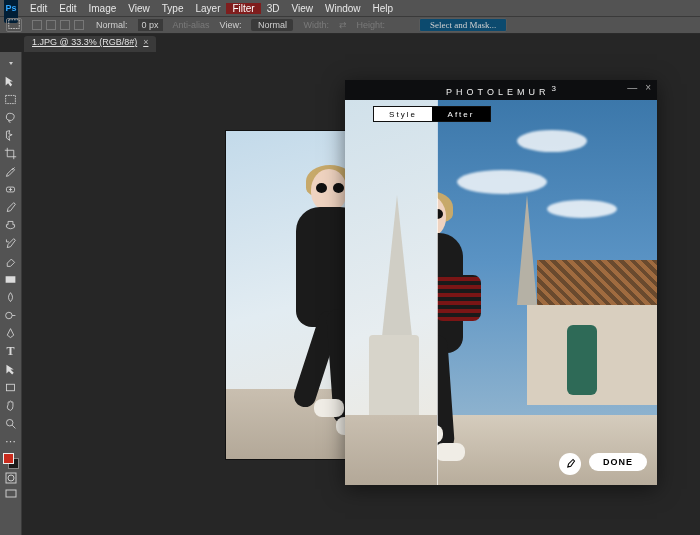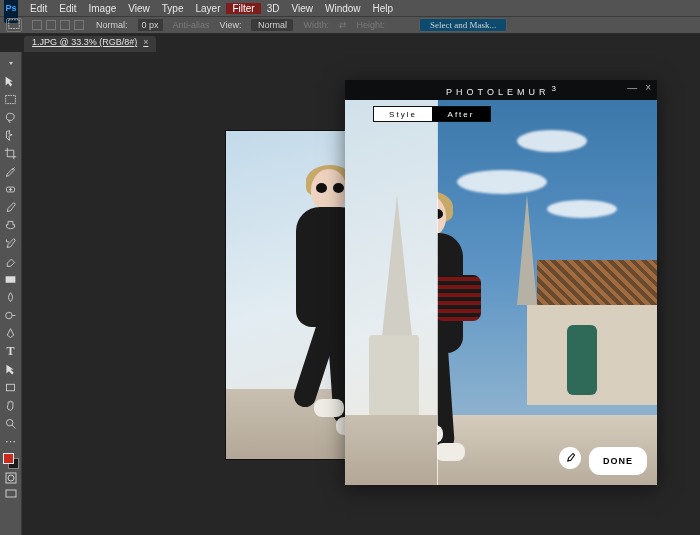--- a/index.html
+++ b/index.html
@@ -285,21 +285,21 @@
   z-index: 10;
 }
 .p-brush {
   width: 22px; height: 22px;
   border-radius: 11px;
   background: #fff;
   display: flex; align-items: center; justify-content: center;
 }
 .p-brush svg { width: 12px; height: 12px; }
 .p-done {
-  height: 28px;
+  height: 18px;
   border-radius: 11px;
   background: #fff;
   color: #000;
   font-size: 9px;
   letter-spacing: 1px;
   font-weight: 700;
   padding: 0 14px;
   display: flex; align-items: center;
 }
 .panel .cloud {

